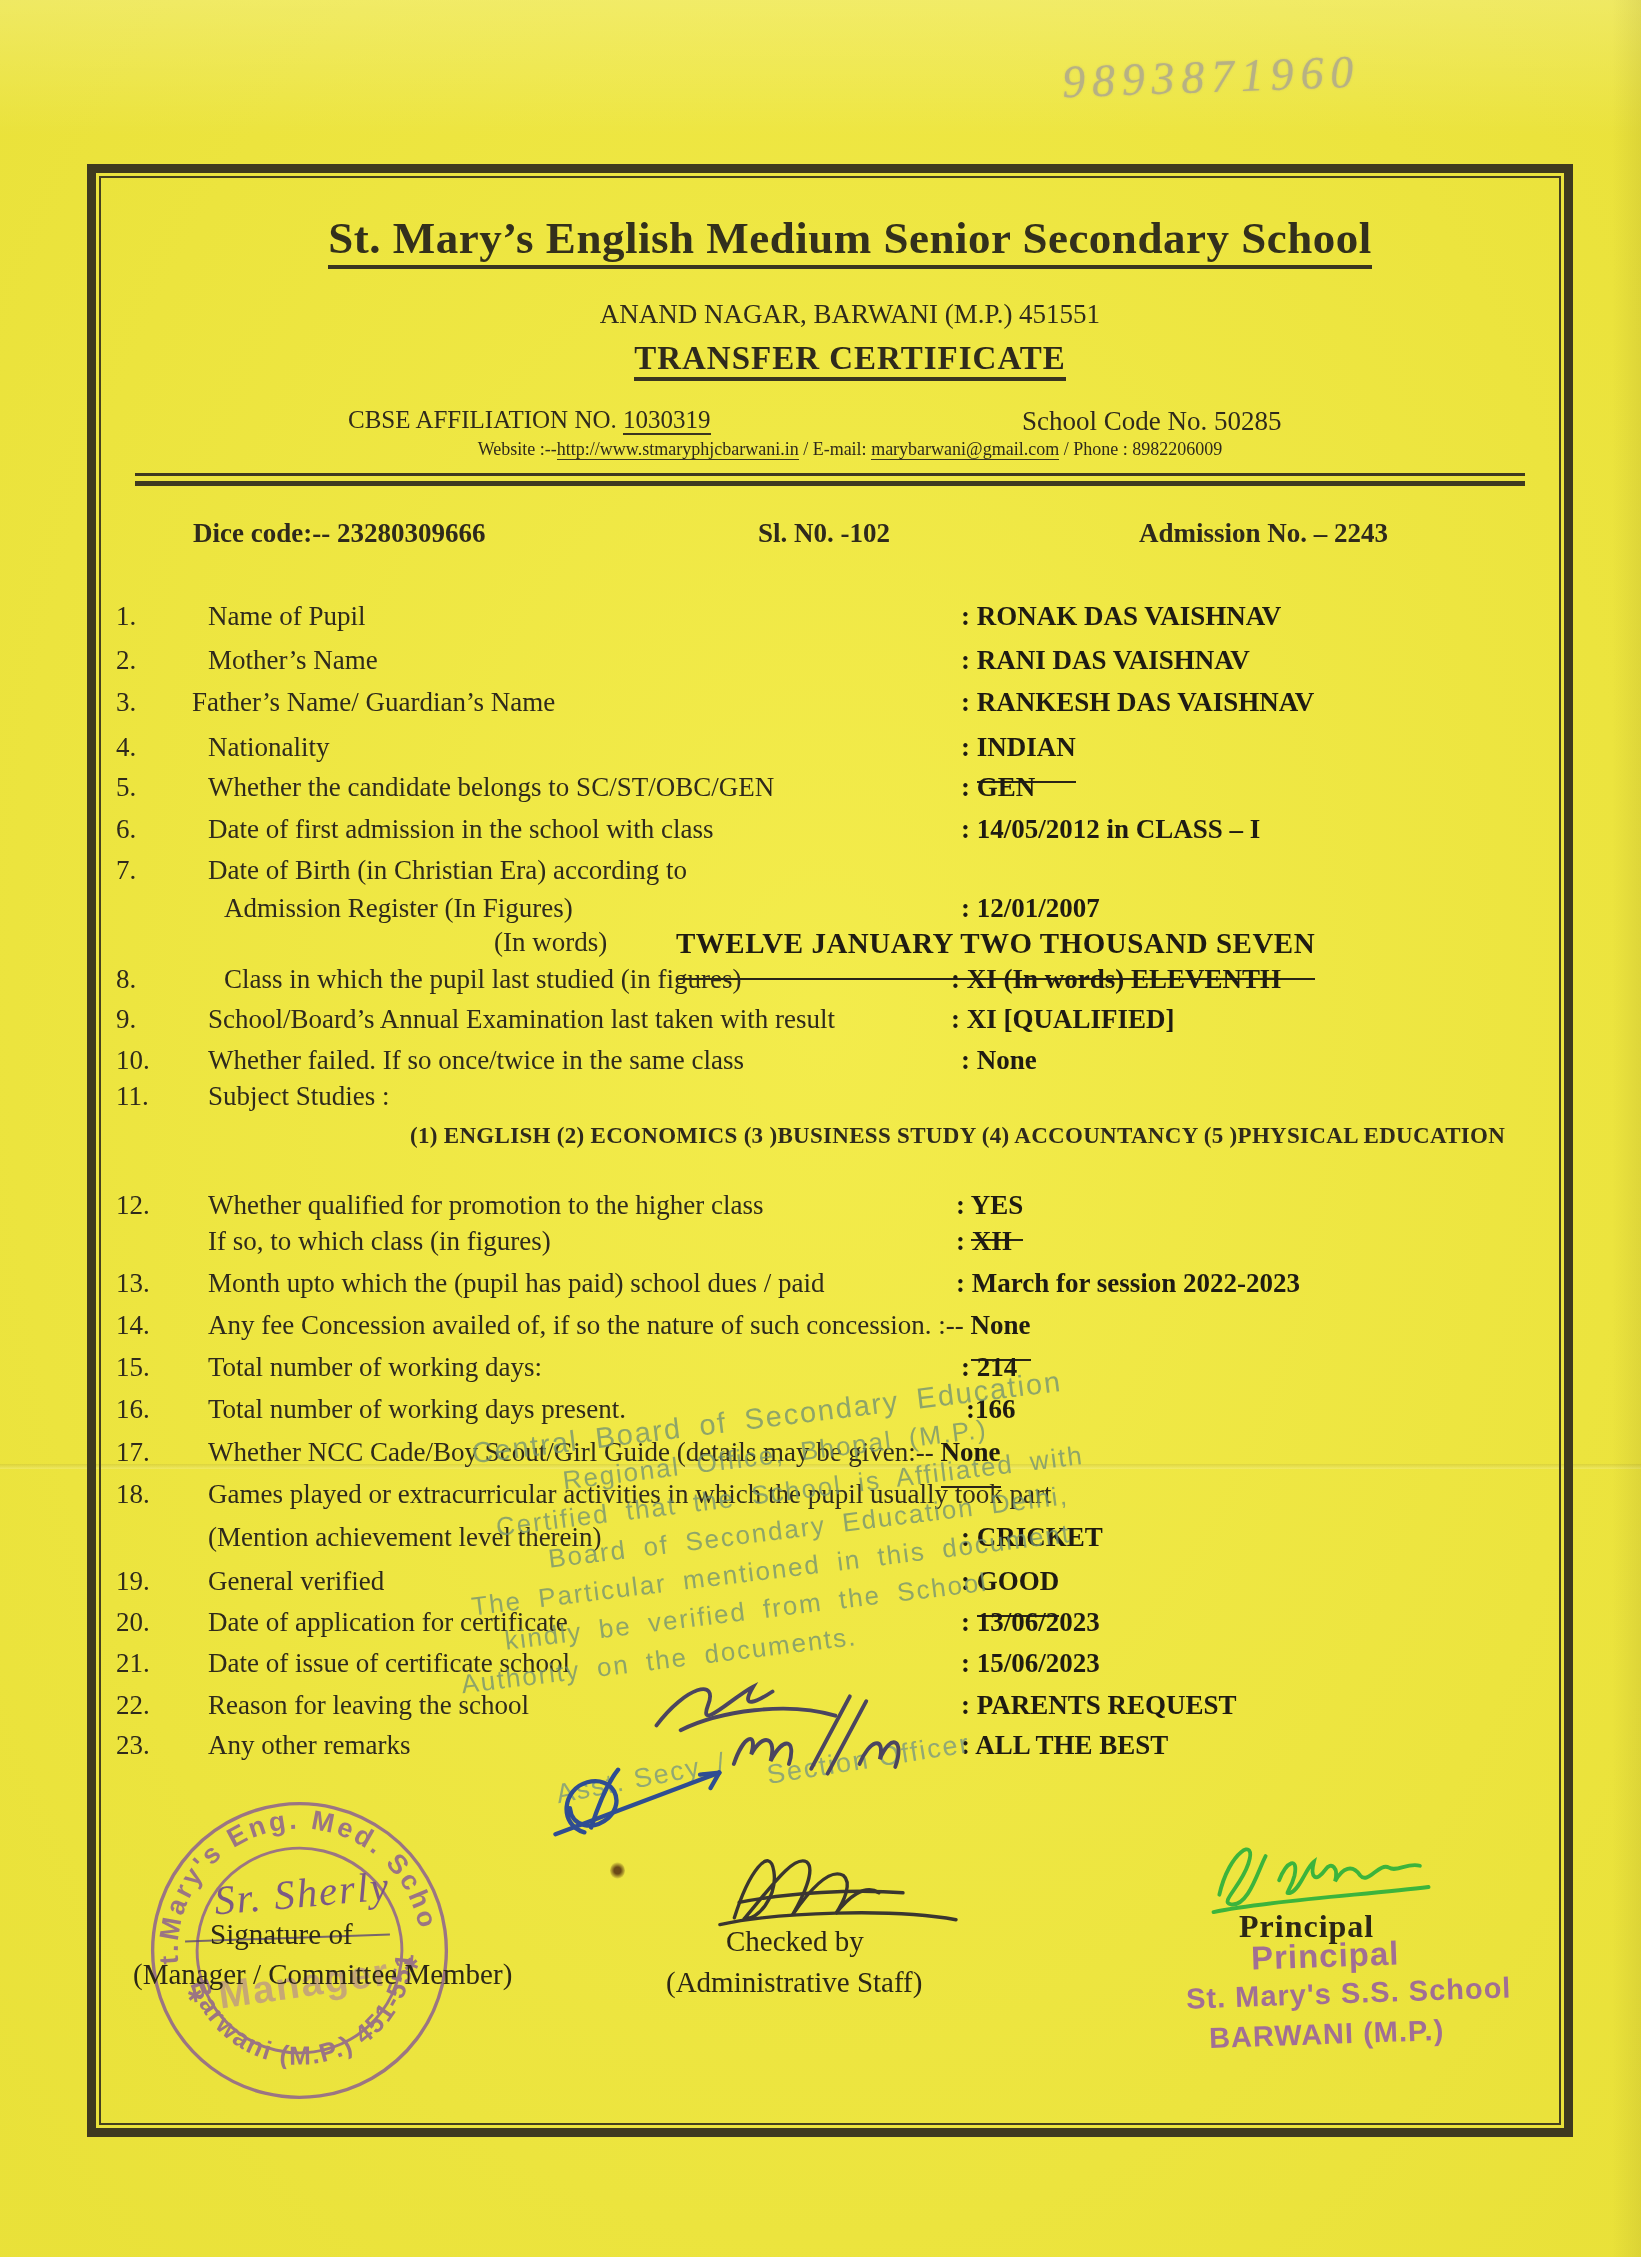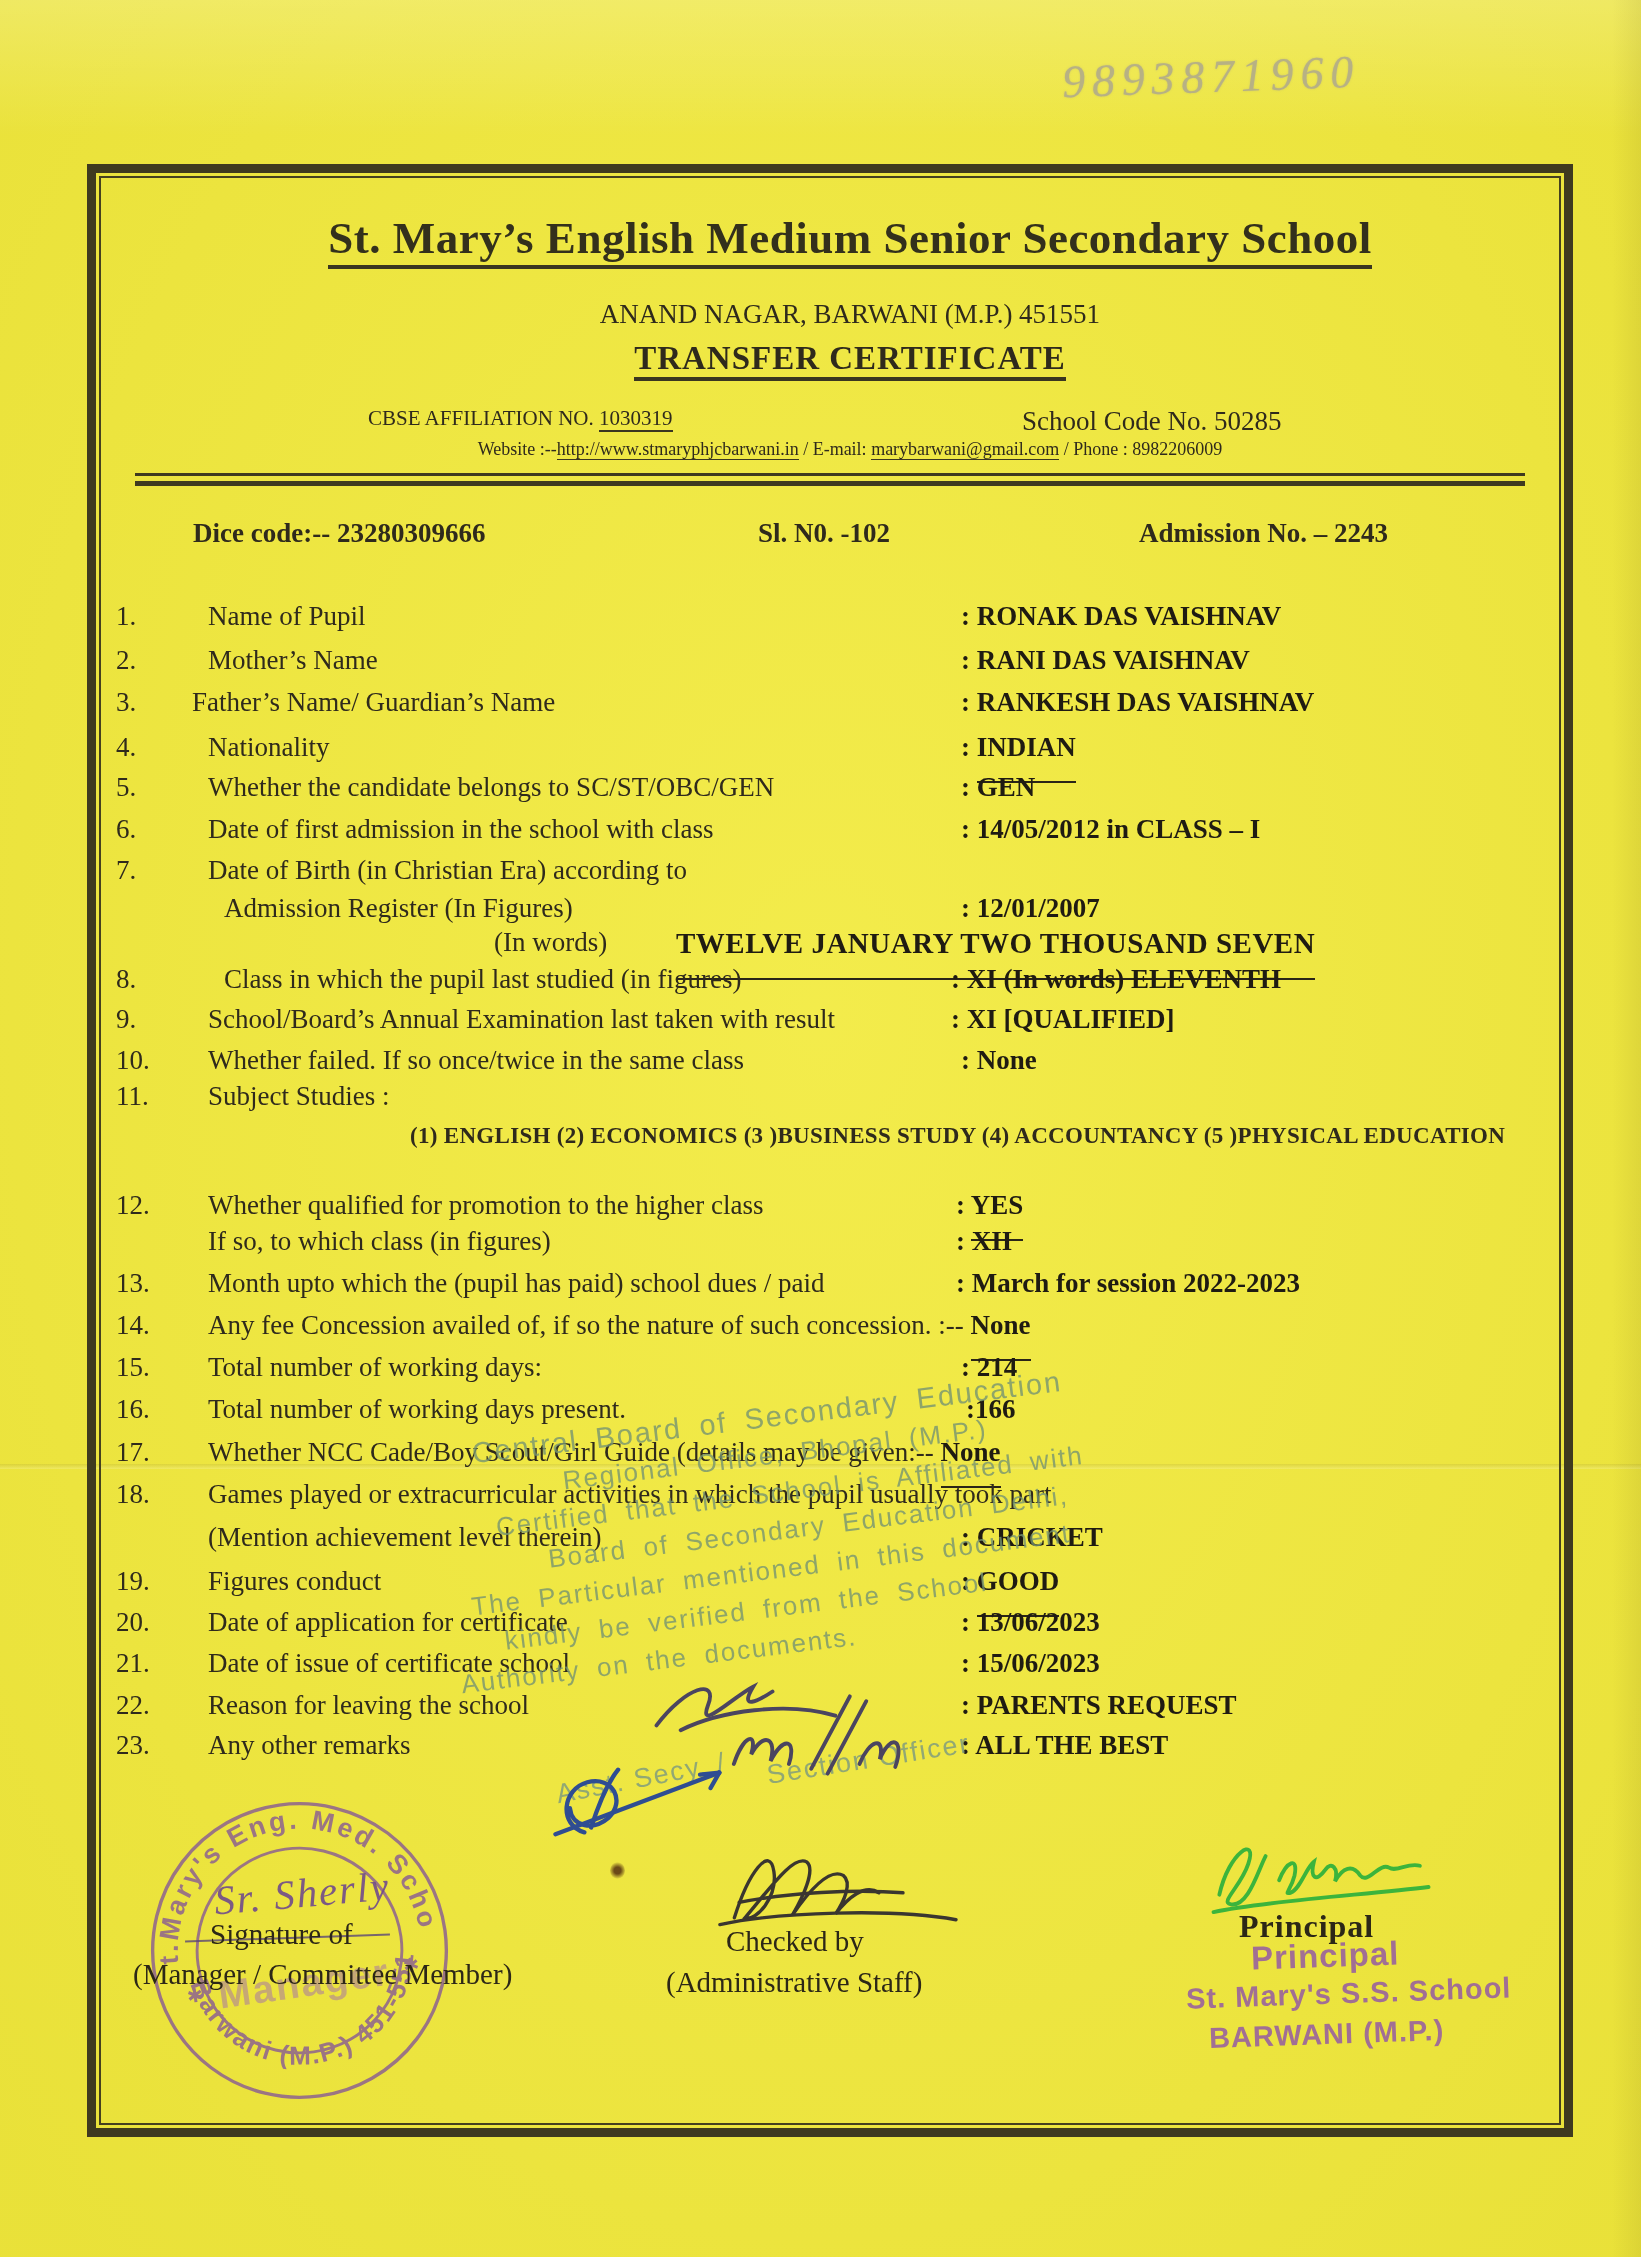--- a/index.html
+++ b/index.html
@@ -15,21 +15,21 @@
   
   .frame{position:absolute;left:87px;top:164px;width:1468px;height:1955px;border:9.7px solid #3f3a1f;}
   .frame-inner{position:absolute;inset:2.9px;border:2.9px solid #45401f;}
   
   .hline{position:absolute;left:87px;width:1468px;text-align:center;transform:translateX(29px);}
   .school-name{top:212px;font-size:45px;font-weight:bold;letter-spacing:0.5px;color:#33301c;}
   .school-name span{border-bottom:4.8px solid #3a3620;padding-bottom:1.9px;}
   .addr{top:299px;font-size:27px;}
   .doc-title{top:340px;font-size:33px;font-weight:bold;letter-spacing:1px;}
   .doc-title span{border-bottom:4.8px solid #3a3620;padding-bottom:1px;}
-  .aff{top:406px;left:368px;font-size:21px;}
+  .aff{top:406px;left:348px;font-size:25px;}
   .aff .u{border-bottom:2.9px solid #3a3620;}
   .scode{top:406px;left:1022px;font-size:27px;}
   .contact{top:439px;font-size:18px;}
   .contact .u{border-bottom:1.9px solid #3a3620;}
   .rule1{top:473px;left:135px;width:1390px;height:2.9px;background:#3f3a1f;}
   .rule2{top:481px;left:135px;width:1390px;height:4.8px;background:#3f3a1f;}
   .dice{top:518px;font-size:27px;font-weight:bold;}
   
   .row{position:absolute;left:0;width:1641px;height:42px;font-size:27px;}
   .row .num{position:absolute;left:116px;}
@@ -196,21 +196,21 @@
       <div class="row" style="top: 1479px;">
         <span class="num">18.</span>
         <span class="lab" style="left: 208px;">Games played or extracurricular activities in which the pupil usually took part</span>
       </div>
       <div class="row" style="top: 1522px;">
         <span class="lab" style="left: 208px;">(Mention achievement level therein)</span>
         <span class="val" style="left: 961px;">: <span>CRICKET</span></span>
       </div>
       <div class="row" style="top: 1566px;">
         <span class="num">19.</span>
-        <span class="lab" style="left: 208px;">Figures conduct</span>
+        <span class="lab" style="left: 208px;">General verified</span>
         <span class="val" style="left: 961px;">: <span class="uval">GOOD</span></span>
       </div>
       <div class="row" style="top: 1607px;">
         <span class="num">20.</span>
         <span class="lab" style="left: 208px;">Date of application for certificate</span>
         <span class="val" style="left: 961px;">: <span>13/06/2023</span></span>
       </div>
       <div class="row" style="top: 1648px;">
         <span class="num">21.</span>
         <span class="lab" style="left: 208px;">Date of issue of certificate school</span>

